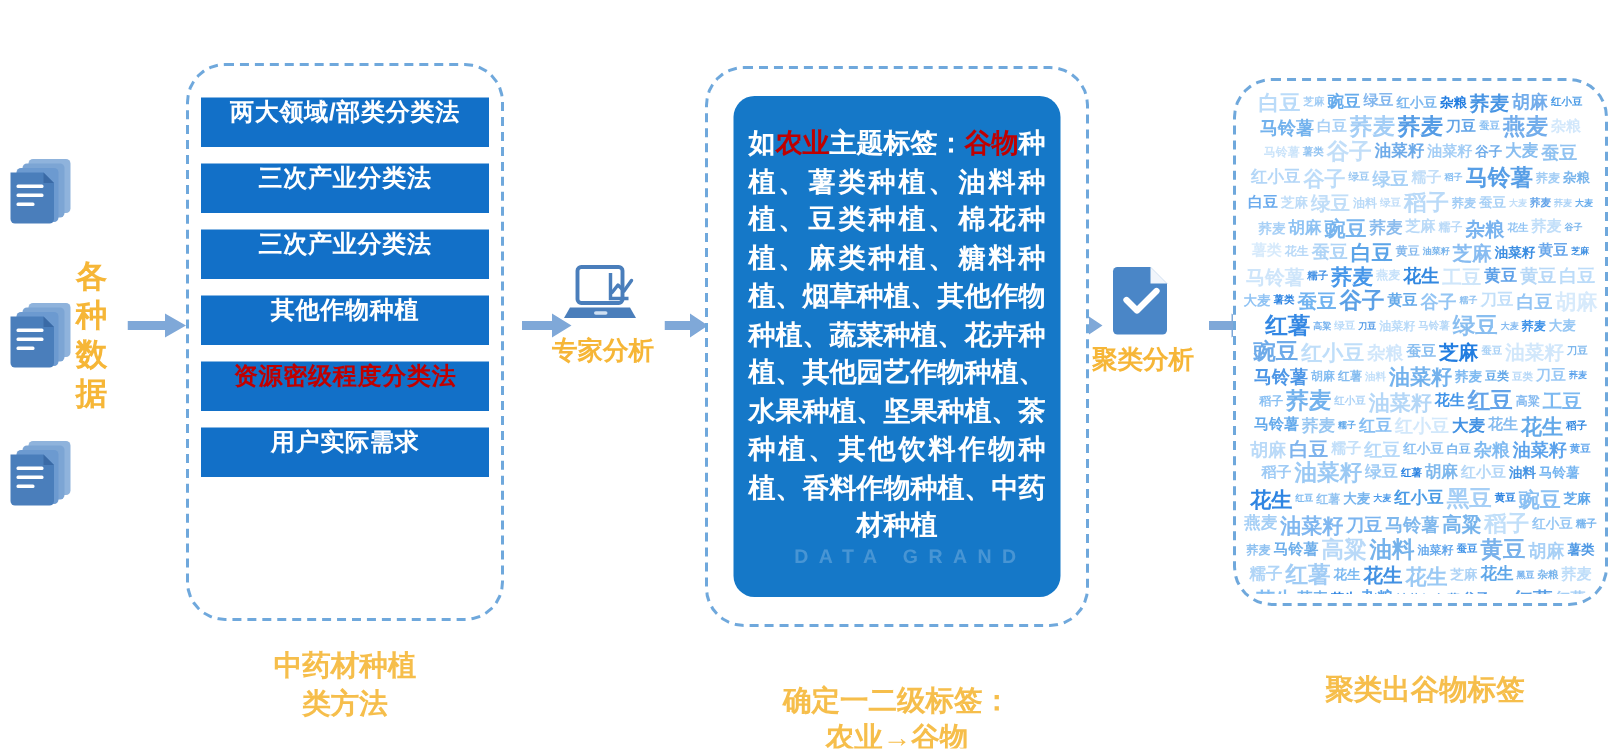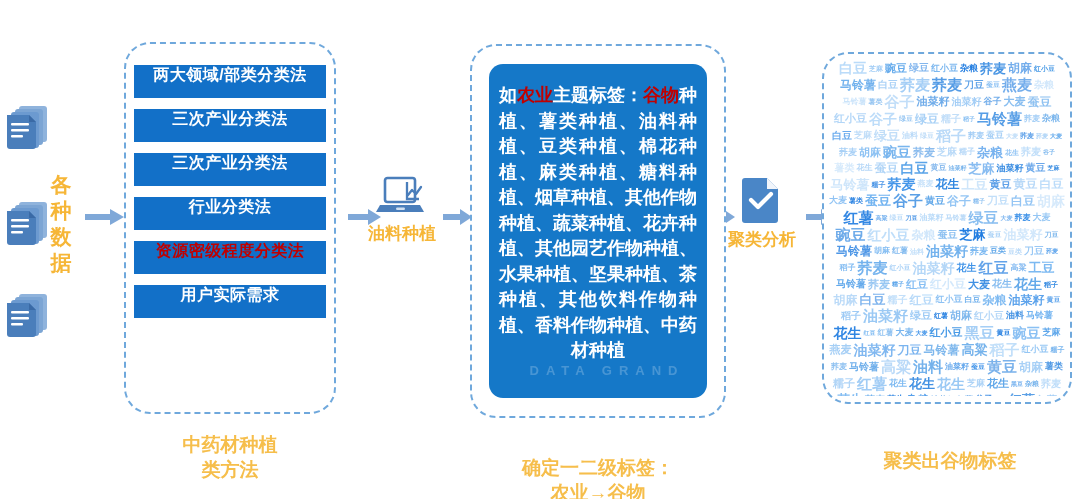--- a/index.html
+++ b/index.html
@@ -225,21 +225,21 @@
       <div class="method-btn">
         <span>两大领域/部类分类法</span>
       </div>
       <div class="method-btn">
         <span>三次产业分类法</span>
       </div>
       <div class="method-btn">
         <span>三次产业分类法</span>
       </div>
       <div class="method-btn">
-        <span>行业分类法</span>
+        <span>其他作物种植</span>
       </div>
       <div class="method-btn red">
         <span>资源密级程度分类法</span>
       </div>
       <div class="method-btn">
         <span>用户实际需求</span>
       </div>
     </div>
 
   <div class="mid-card">
@@ -248,21 +248,21 @@
   </div>
 
   <div class="proc" id="proc1">
     <svg width="56" height="42" viewBox="0 0 56 42" xmlns="http://www.w3.org/2000/svg">
       <rect x="11" y="2" width="30" height="24" rx="2.5" fill="none" stroke="#4A7EBB" stroke-width="2.6"></rect>
       <path d="M6 29 h40 l4 7 H2 z" fill="#4A7EBB"></path>
       <rect x="22" y="31.5" width="9" height="2.4" rx="1.2" fill="#cfe0f2"></rect>
       <path d="M33 6 v17 h12" fill="none" stroke="#4A7EBB" stroke-width="2.3"></path>
       <path d="M34 19 l4 -5 l4 4 l5 -7" fill="none" stroke="#4A7EBB" stroke-width="2.3" stroke-linejoin="round" stroke-linecap="round"></path>
     </svg>
-    <div class="proc-label">油料种植</div>
+    <div class="proc-label">专家分析</div>
   </div>
 
   <div class="proc" id="proc2">
     <svg width="44" height="48" viewBox="0 0 44 48" xmlns="http://www.w3.org/2000/svg">
       <path d="M5 2 h22 l11 11 v31 a3 3 0 0 1 -3 3 H5 a3 3 0 0 1 -3 -3 V5 a3 3 0 0 1 3 -3 z" fill="#4A86C7"></path>
       <path d="M27 2 l11 11 h-11 z" fill="#ffffff" opacity="0.92"></path>
       <path d="M11 24 l7 7 l13 -13" fill="none" stroke="#ffffff" stroke-width="4.2" stroke-linecap="round" stroke-linejoin="round"></path>
     </svg>
     <div class="proc-label">聚类分析</div>
   </div>

